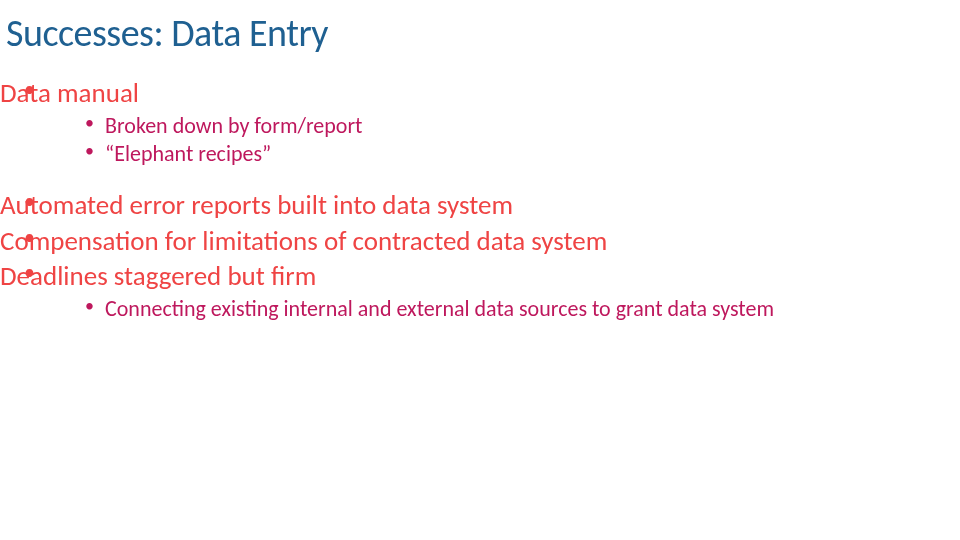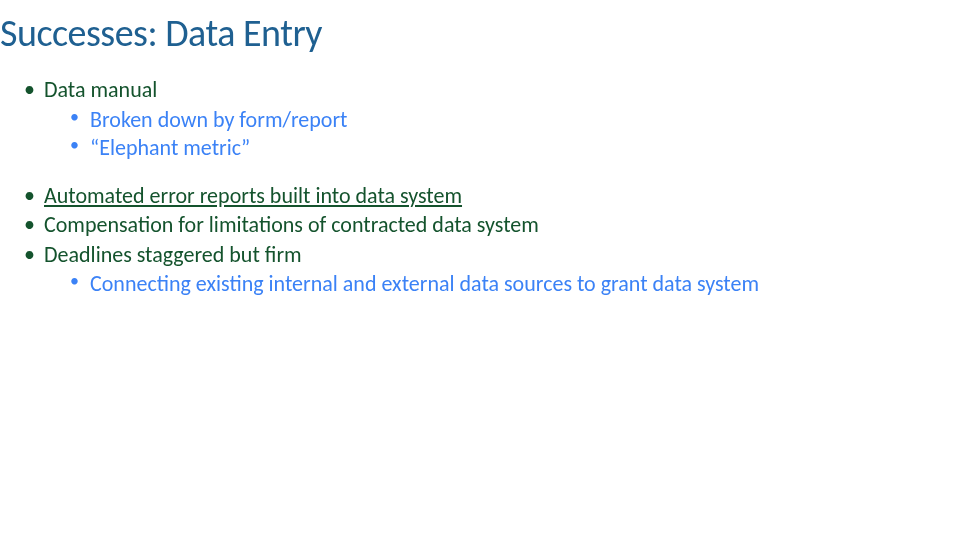--- a/index.html
+++ b/index.html
@@ -13,70 +13,70 @@
       background: #ffffff;
       font-family: Calibri, "Segoe UI", Arial, sans-serif;
       color: #000000;
       padding: 10px 0 0 0;
       overflow: hidden;
     }
     .slide-title {
       font-size: 38px;
       font-weight: 400;
       color: #1f6091;
+      padding-left: 6px;
       margin-bottom: 20px;
       letter-spacing: -0.5px;
     }
     .bullet-list {
       list-style: none;
     }
     .bullet-l1 {
-      font-size: 22px;
-      color: #14532d;
-      padding-left: 44px;
+      font-size: 27px;
+      color: #ef4444;
       position: relative;
       line-height: 1.25;
       margin-bottom: 2px;
     }
     .bullet-l1::before {
       content: "•";
       position: absolute;
       left: 24px;
       top: 0;
       font-size: 22px;
     }
     .bullet-l2 {
       font-size: 22px;
-      color: #3b82f6;
+      color: #be185d;
       padding-left: 90px;
       position: relative;
       line-height: 1.25;
       margin-bottom: 1px;
+      margin-left: 15px;
     }
     .bullet-l2::before {
       content: "•";
       position: absolute;
       left: 70px;
       top: 0;
       font-size: 18px;
     }
     .gap-after {
       margin-bottom: 8px;
     }
     .gap-before {
       margin-top: 20px;
-      text-decoration: underline;
     }
   </style>
 </head>
 <body>
 
 <h1 class="slide-title">Successes: Data Entry</h1>
 
 <ul class="bullet-list">
   <li class="bullet-l1">Data manual</li>
   <li class="bullet-l2">Broken down by form/report</li>
-  <li class="bullet-l2 gap-after">“Elephant metric”</li>
+  <li class="bullet-l2 gap-after">“Elephant recipes”</li>
   <li class="bullet-l1 gap-before">Automated error reports built into data system</li>
   <li class="bullet-l1">Compensation for limitations of contracted data system</li>
   <li class="bullet-l1">Deadlines staggered but firm</li>
   <li class="bullet-l2">Connecting existing internal and external data sources to grant data system</li>
 </ul>
 
 </body></html>

